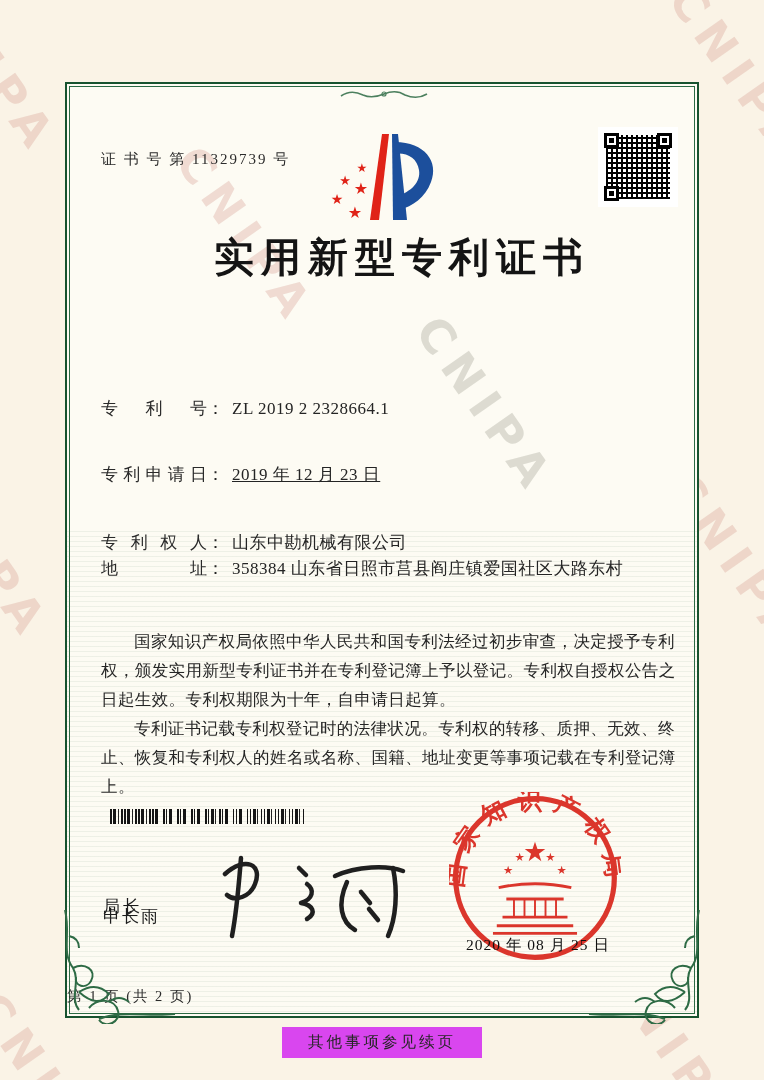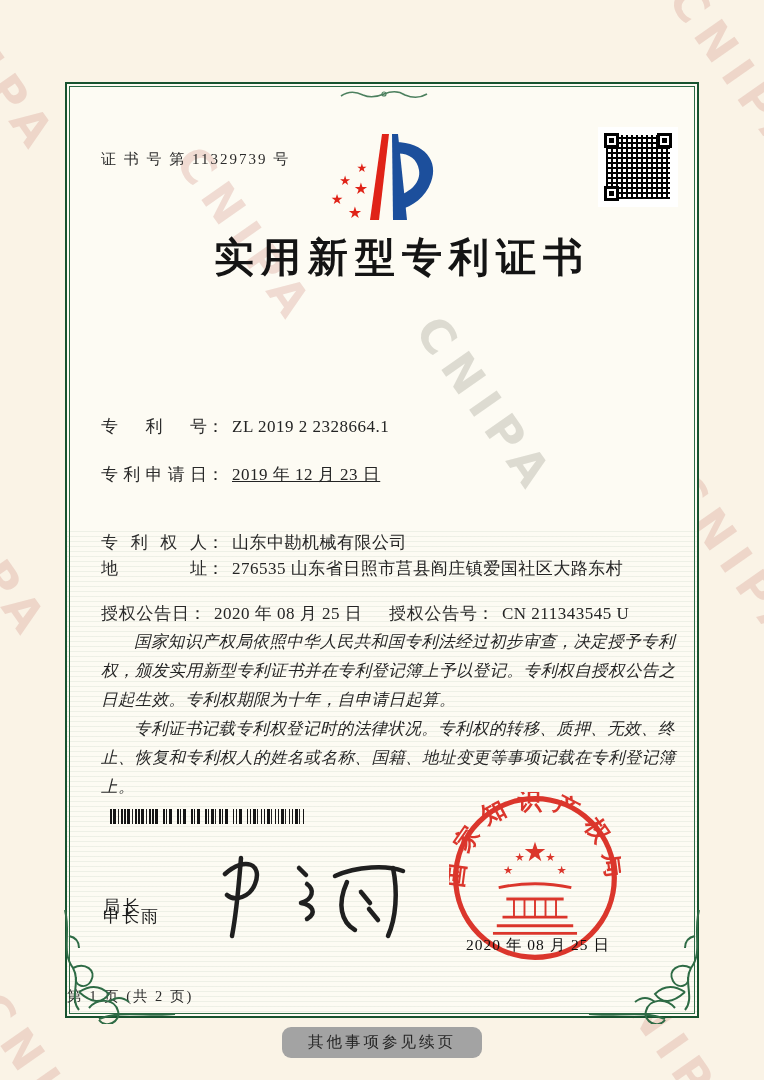--- a/index.html
+++ b/index.html
@@ -60,21 +60,21 @@
   .frow{position:absolute;left:34px;z-index:3;white-space:nowrap;font-size:17px;color:#242424;}
   .flabel{
     display:inline-block;width:106px;vertical-align:bottom;
     text-align:justify;text-align-last:justify;color:#2a2a2a;
   }
   .fcolon{display:inline-block;margin-right:8px;}
   .fvalue{letter-spacing:.5px;}
   .pair2{position:absolute;left:288px;top:0;white-space:nowrap;}
   .pair2 .flabel{width:88px;}
   
-  .body-text{position:absolute;left:34px;right:12px;top:543px;z-index:3;font-style:italic;}
+  .body-text{position:absolute;left:34px;right:12px;top:543px;z-index:3;}
   .body-text p{
     margin:0;text-indent:2em;font-size:16.5px;line-height:29px;
     letter-spacing:.4px;color:#262626;
   }
   
   .barcode{
     position:absolute;left:43px;top:725px;width:194px;height:15px;z-index:3;
     background:repeating-linear-gradient(90deg,
       #151515 0 1.5px,transparent 1.5px 3px,
       #151515 3px 6px,transparent 6px 7.5px,
@@ -94,23 +94,22 @@
   
   .page-info{
     position:absolute;left:0;right:0;top:903px;z-index:3;
     font-size:14.5px;letter-spacing:2px;color:#2b2b2b;
   }
   .corner{position:absolute;z-index:4;pointer-events:none;}
   .corner.bl{left:-6px;bottom:-8px;}
   .corner.br{right:-6px;bottom:-8px;transform:scaleX(-1);}
   .footer-note{
     position:absolute;left:50%;top:1027px;transform:translateX(-50%);z-index:3;
-    background:#a3a3a3;padding:5px 26px;font-size:15.5px;letter-spacing:3px;color:#262626;
+    background:#d946ef;padding:5px 26px;font-size:15.5px;letter-spacing:3px;color:#262626;
     white-space:nowrap;
-    border-radius:9px;
   }
 </style>
 </head>
 <body>
 
 <div class="wm" style="left:-48px;top:-34px;">CNIPA</div>
 <div class="wm" style="left:702px;top:-26px;">CNIPA</div>
 <div class="wm" style="left:-56px;top:452px;">CNIPA</div>
 <div class="wm" style="left:700px;top:462px;">CNIPA</div>
 <div class="wm" style="left:8px;top:982px;">CNIPA</div>
@@ -142,37 +141,31 @@
 
   <div class="qr">
     <div class="qr-pattern"></div>
     <div class="fp tl"></div>
     <div class="fp tr"></div>
     <div class="fp bl"></div>
   </div>
 
   <div class="title">实用新型专利证书</div>
 
-  <div class="frow" style="top:331px;">
+  <div class="frow" style="top:313px;">
     <span class="flabel">专利号</span><span class="fcolon">：</span><span class="fvalue">ZL 2019 2 2328664.1</span>
   </div>
   <div class="frow" style="top:379px;text-decoration:underline;">
     <span class="flabel">专利申请日</span><span class="fcolon">：</span><span class="fvalue">2019 年 12 月 23 日</span>
   </div>
   <div class="frow" style="top:427px;margin-top:20px;">
     <span class="flabel">专利权人</span><span class="fcolon">：</span><span class="fvalue">山东中勘机械有限公司</span>
   </div>
   <div class="frow" style="top:473px;">
-    <span class="flabel">地址</span><span class="fcolon">：</span><span class="fvalue">276535  山东省日照市莒县阎庄镇爱国社区大路东村</span>
-  </div>
-  <div class="frow" style="top:518px;width:566px;">
-    <span class="flabel" style="width:88px;">授权公告日</span><span class="fcolon">：</span><span class="fvalue">2020 年 08 月 25 日</span>
-    <span class="pair2">
-      <span class="flabel">授权公告号</span><span class="fcolon">：</span><span class="fvalue">CN 211343545 U</span>
-    </span>
+    <span class="flabel">地址</span><span class="fcolon">：</span><span class="fvalue">358384  山东省日照市莒县阎庄镇爱国社区大路东村</span>
   </div>
 
   <div class="body-text">
     <p>国家知识产权局依照中华人民共和国专利法经过初步审查，决定授予专利权，颁发实用新型专利证书并在专利登记簿上予以登记。专利权自授权公告之日起生效。专利权期限为十年，自申请日起算。</p>
     <p>专利证书记载专利权登记时的法律状况。专利权的转移、质押、无效、终止、恢复和专利权人的姓名或名称、国籍、地址变更等事项记载在专利登记簿上。</p>
   </div>
 
   <div class="barcode"></div>
 
   <div class="signer-title">局长</div>

